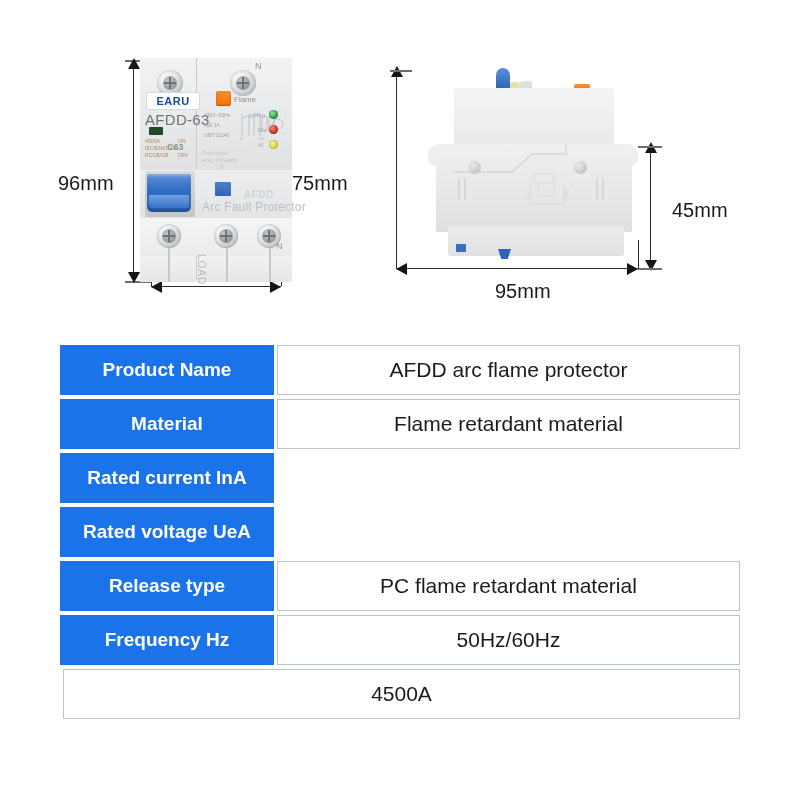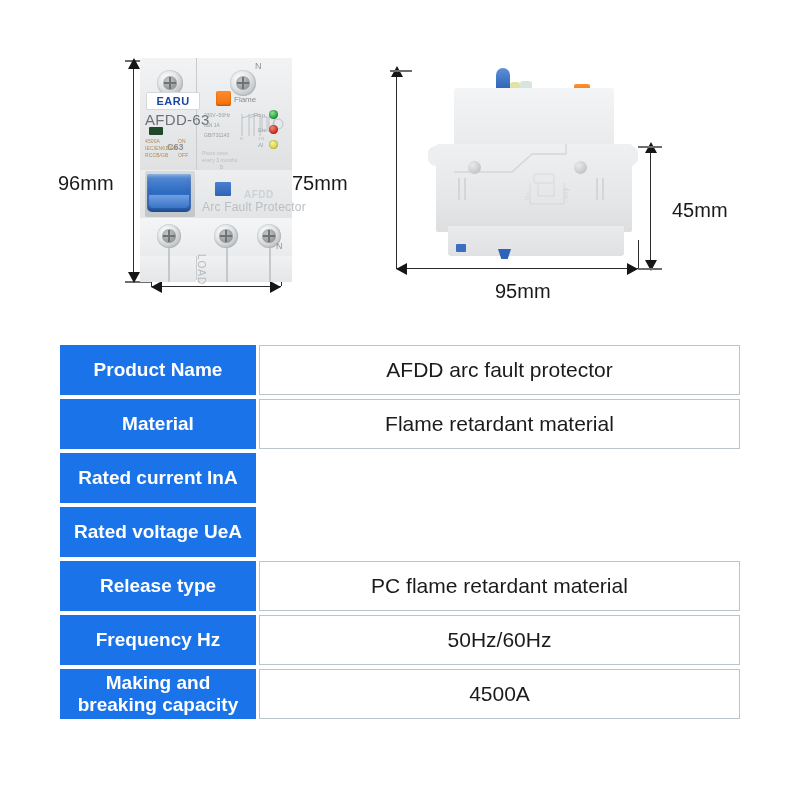--- a/index.html
+++ b/index.html
@@ -411,21 +411,21 @@
     left: 60px; top: 345px;
     width: 680px;
   }
   .spec-row {
     display: flex;
     align-items: stretch;
     height: 50px;
     margin-bottom: 4px;
   }
   .spec-label {
-    width: 196px;
+    width: 214px;
     background: #1a73e8;
     color: #ffffff;
     font-size: 19px;
     font-weight: bold;
     display: flex;
     align-items: center;
     justify-content: center;
     text-align: center;
     line-height: 1.15;
     box-sizing: border-box;
@@ -620,37 +620,36 @@
   <div class="vline" style="left:638px; top:240px; height:28px;"></div>
   <div class="hline" style="left:396px; top:268px; width:242px;"></div>
   <div class="arrow-left" style="left:396px; top:263px;"></div>
   <div class="arrow-right" style="left:627px; top:263px;"></div>
   <div class="dim-label" style="left:495px; top:280px;">95mm</div>
 </div>
 
 <div id="spec-table">
     <div class="spec-row">
       <div class="spec-label">Product Name</div>
-      <div class="spec-value">AFDD arc fault protector</div>
+      <div class="spec-value">AFDD arc flame protector</div>
     </div>
     <div class="spec-row">
       <div class="spec-label">Material</div>
       <div class="spec-value">Flame retardant material</div>
     </div>
     <div class="spec-row">
       <div class="spec-label">Rated current InA</div>
     </div>
     <div class="spec-row">
       <div class="spec-label">Rated voltage UeA</div>
     </div>
     <div class="spec-row">
       <div class="spec-label">Release type</div>
       <div class="spec-value">PC flame retardant material</div>
     </div>
     <div class="spec-row">
       <div class="spec-label">Frequency Hz</div>
       <div class="spec-value">50Hz/60Hz</div>
     </div>
     <div class="spec-row">
-      <div class="spec-label">Making and<br>breaking capacity</div>
       <div class="spec-value">4500A</div>
     </div>
   </div>
 
 </body></html>

